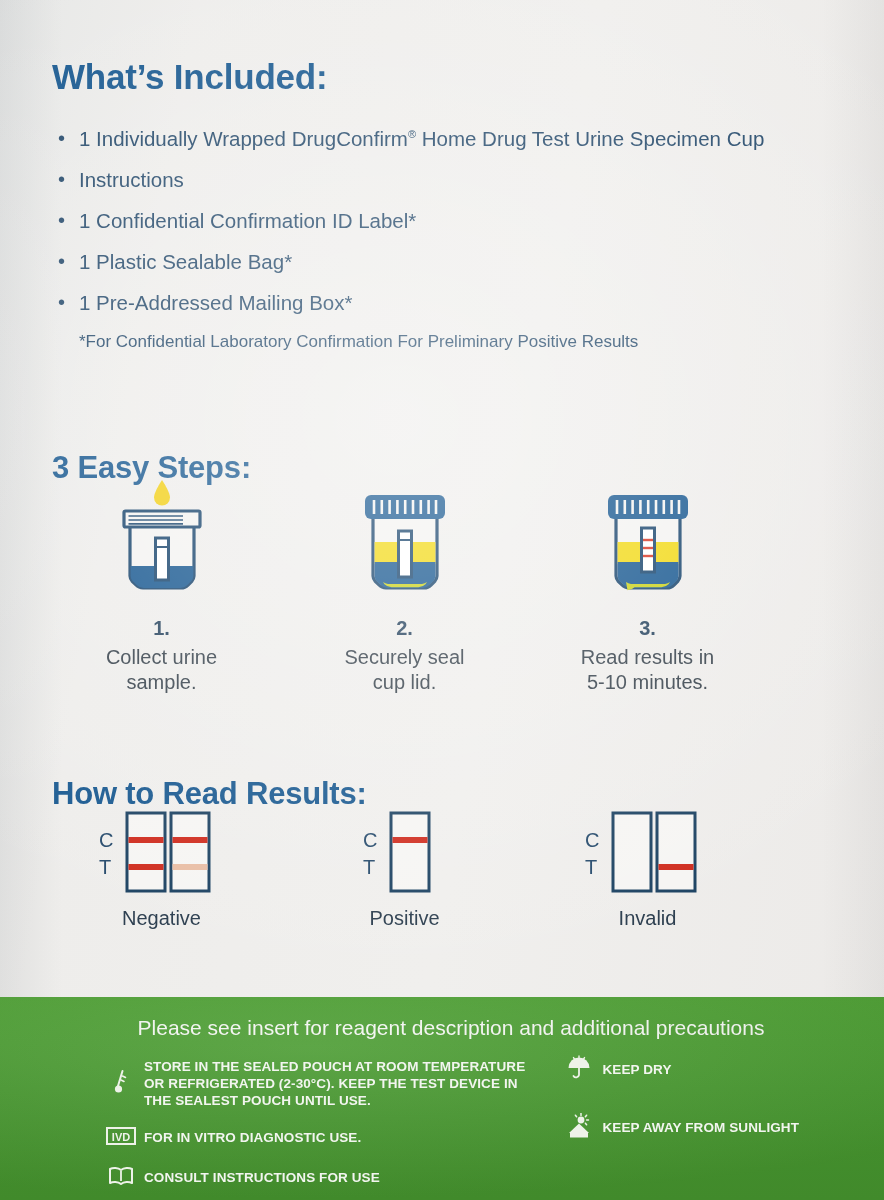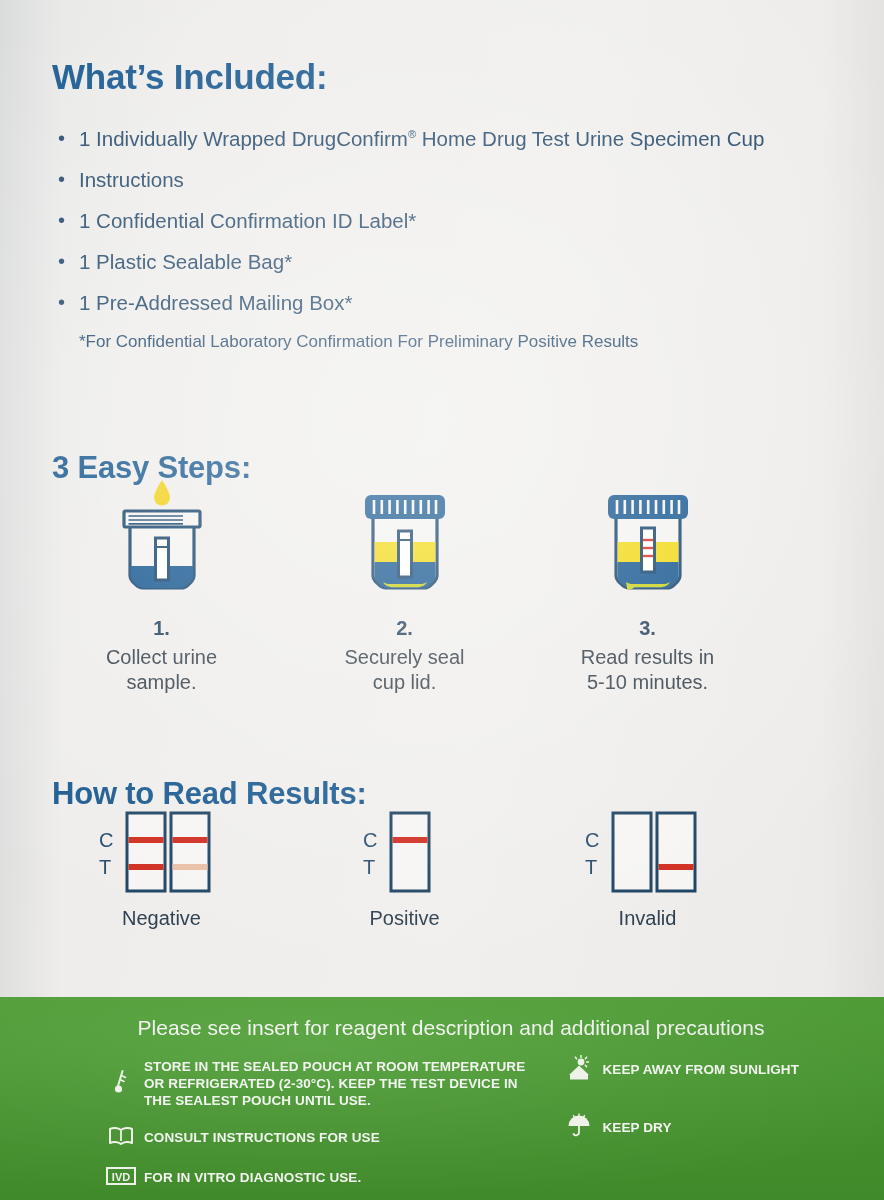--- a/index.html
+++ b/index.html
@@ -399,74 +399,74 @@
               <path d="M10.5 7 L13.5 8.5" stroke="#eef2e9" stroke-width="1.6" stroke-linecap="round"></path>
               <path d="M9 11 L12 12.5" stroke="#eef2e9" stroke-width="1.6" stroke-linecap="round"></path>
               <circle cx="6.5" cy="20" r="3.6" fill="#eef2e9"></circle>
             </svg>
           </span>
           <span class="band-text">STORE IN THE SEALED POUCH AT ROOM TEMPERATURE OR REFRIGERATED (2-30°C). KEEP THE TEST DEVICE IN THE SEALEST POUCH UNTIL USE.</span>
         </div>
 
         <div class="band-item">
           <span class="band-ico">
+            <svg width="30" height="18" viewBox="0 0 30 18">
+              <rect x="1" y="1" width="28" height="16" fill="none" stroke="#eef2e9" stroke-width="2"></rect>
+              <text x="15" y="13.5" text-anchor="middle" font-family="Liberation Sans, sans-serif" font-size="11" font-weight="bold" fill="#eef2e9">IVD</text>
+            </svg>
+          </span>
+          <span class="band-text">FOR IN VITRO DIAGNOSTIC USE.</span>
+        </div>
+
+        <div class="band-item">
+          <span class="band-ico">
             <svg width="28" height="20" viewBox="0 0 28 20">
               <path d="M14 4 C11 1.5 6 1.5 3 3 L3 17 C6 15.5 11 15.5 14 18 C17 15.5 22 15.5 25 17 L25 3 C22 1.5 17 1.5 14 4 Z" fill="none" stroke="#eef2e9" stroke-width="2" stroke-linejoin="round"></path>
               <line x1="14" y1="5" x2="14" y2="15" stroke="#eef2e9" stroke-width="1.8"></line>
             </svg>
           </span>
           <span class="band-text">CONSULT INSTRUCTIONS FOR USE</span>
         </div>
 
+      </div>
+
+      <div class="band-col right">
+
         <div class="band-item">
           <span class="band-ico">
-            <svg width="30" height="18" viewBox="0 0 30 18">
-              <rect x="1" y="1" width="28" height="16" fill="none" stroke="#eef2e9" stroke-width="2"></rect>
-              <text x="15" y="13.5" text-anchor="middle" font-family="Liberation Sans, sans-serif" font-size="11" font-weight="bold" fill="#eef2e9">IVD</text>
+            <svg width="26" height="26" viewBox="0 0 26 26">
+              <path d="M2.5 13 A10.5 10.5 0 0 1 23.5 13 Z" fill="#eef2e9"></path>
+              <path d="M13 13 L13 20 A3 3 0 0 1 7.5 21" fill="none" stroke="#eef2e9" stroke-width="1.8" stroke-linecap="round"></path>
+              <g stroke="#eef2e9" stroke-width="1.4" stroke-linecap="round">
+                <line x1="13" y1="1" x2="13" y2="2.6"></line>
+                <line x1="7.5" y1="2.6" x2="8.4" y2="4"></line>
+                <line x1="18.5" y1="2.6" x2="17.6" y2="4"></line>
+              </g>
             </svg>
           </span>
-          <span class="band-text">FOR IN VITRO DIAGNOSTIC USE.</span>
+          <span class="band-text">KEEP DRY</span>
         </div>
-
-      </div>
-
-      <div class="band-col right">
 
         <div class="band-item">
           <span class="band-ico">
             <svg width="26" height="26" viewBox="0 0 26 26">
               <circle cx="15" cy="7" r="3.4" fill="#eef2e9"></circle>
               <g stroke="#eef2e9" stroke-width="1.5" stroke-linecap="round">
                 <line x1="15" y1="0.5" x2="15" y2="2.4"></line>
                 <line x1="20.6" y1="2.2" x2="19.4" y2="3.8"></line>
                 <line x1="22.5" y1="7" x2="20.6" y2="7"></line>
                 <line x1="9.4" y1="2.2" x2="10.6" y2="3.8"></line>
                 <line x1="20.6" y1="11.8" x2="19.4" y2="10.2"></line>
               </g>
               <path d="M3 20 L13 10.5 L23 20 Z" fill="#eef2e9"></path>
               <rect x="4" y="19.5" width="18" height="5" fill="#eef2e9"></rect>
             </svg>
           </span>
           <span class="band-text">KEEP AWAY FROM SUNLIGHT</span>
         </div>
 
-        <div class="band-item">
-          <span class="band-ico">
-            <svg width="26" height="26" viewBox="0 0 26 26">
-              <path d="M2.5 13 A10.5 10.5 0 0 1 23.5 13 Z" fill="#eef2e9"></path>
-              <path d="M13 13 L13 20 A3 3 0 0 1 7.5 21" fill="none" stroke="#eef2e9" stroke-width="1.8" stroke-linecap="round"></path>
-              <g stroke="#eef2e9" stroke-width="1.4" stroke-linecap="round">
-                <line x1="13" y1="1" x2="13" y2="2.6"></line>
-                <line x1="7.5" y1="2.6" x2="8.4" y2="4"></line>
-                <line x1="18.5" y1="2.6" x2="17.6" y2="4"></line>
-              </g>
-            </svg>
-          </span>
-          <span class="band-text">KEEP DRY</span>
-        </div>
-
 
       </div>
 
     </div>
   </div>
 
 </div>
 
 </body></html>

